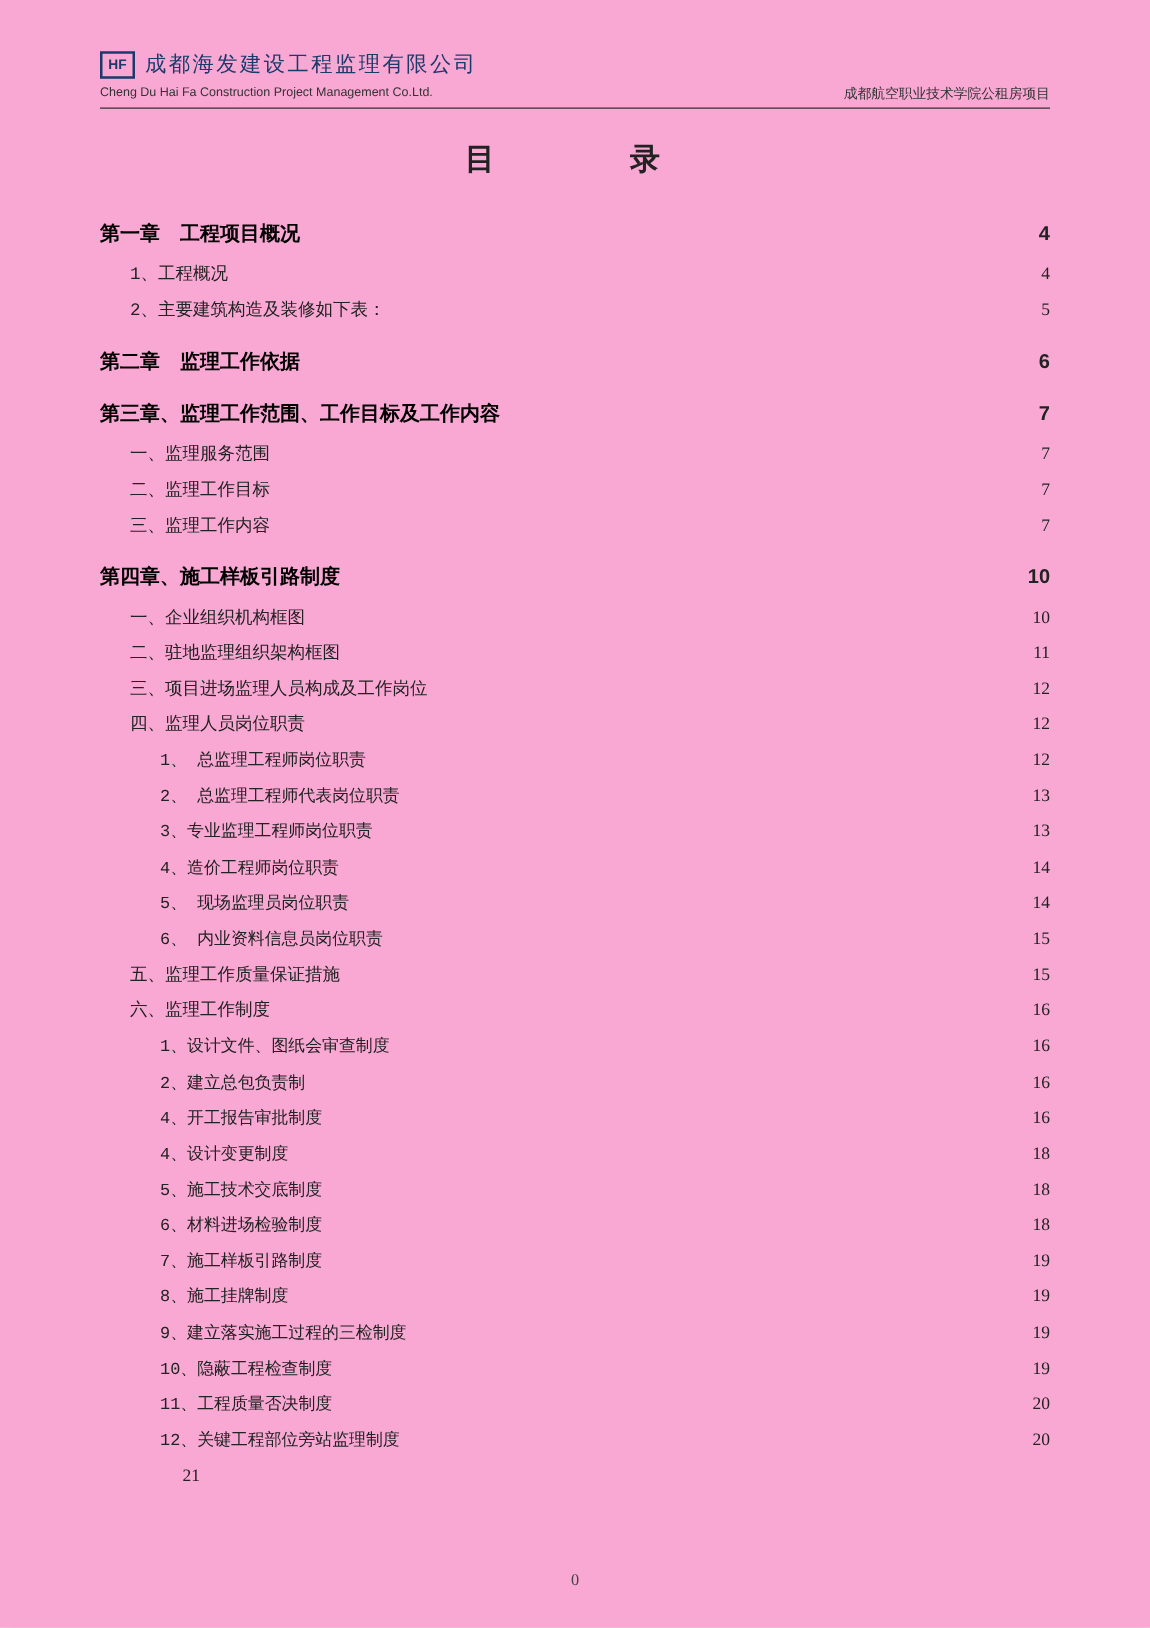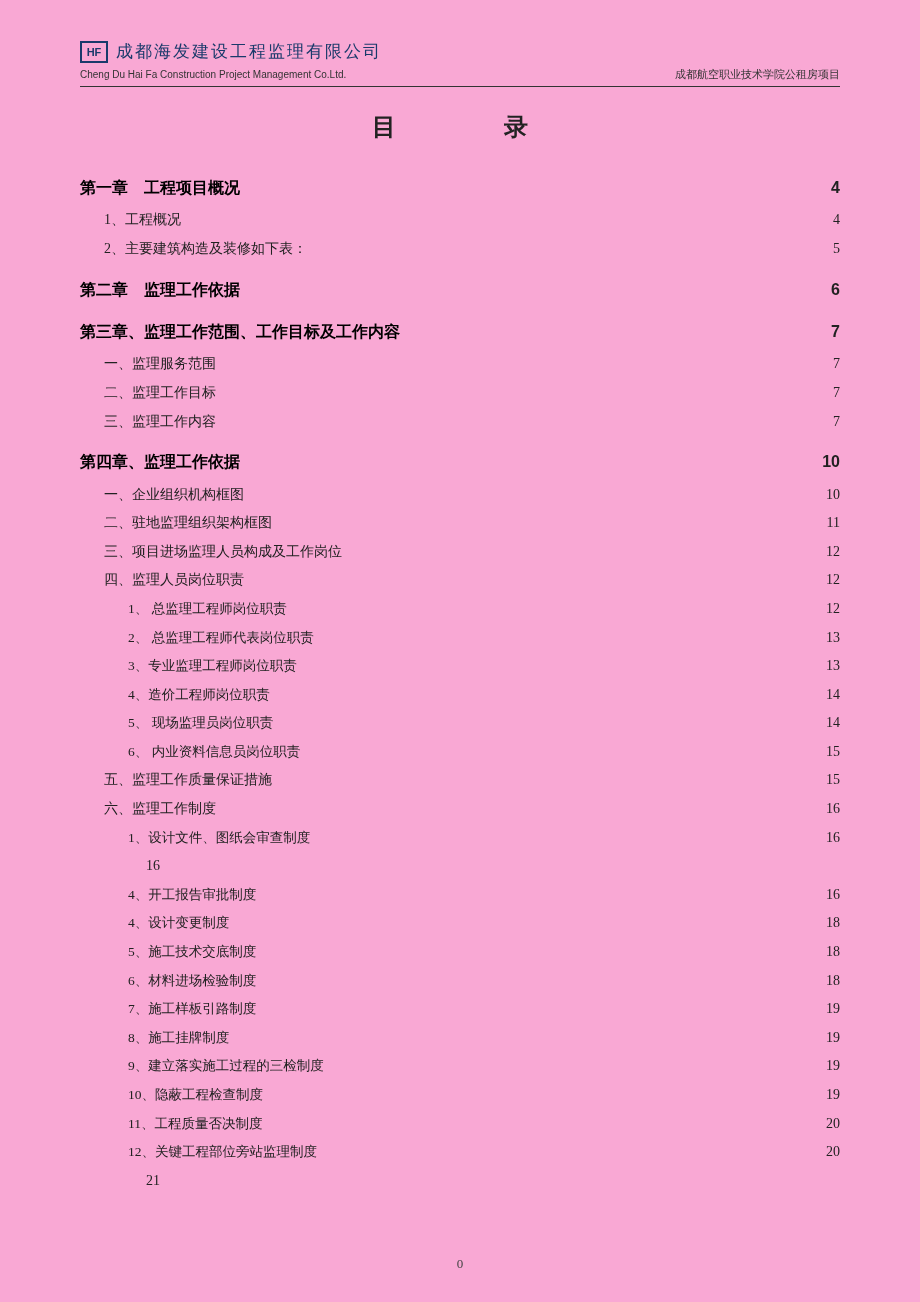--- a/index.html
+++ b/index.html
@@ -126,20 +126,21 @@
 
     .toc-row {
       display: flex;
       justify-content: space-between;
       align-items: baseline;
       line-height: 1.9;
     }
 
     .toc-row-left {
       flex: 1;
+      font-family: Liberation Mono, monospace;
     }
 
     .toc-row-right {
       min-width: 32px;
       text-align: right;
       font-size: 14px;
       color: #222;
     }
 
     .level1 .toc-row-right {
@@ -212,21 +213,21 @@
     <div class="toc-row level2">
       <div class="toc-row-left">二、监理工作目标</div>
       <div class="toc-row-right">7</div>
     </div>
     <div class="toc-row level2">
       <div class="toc-row-left">三、监理工作内容</div>
       <div class="toc-row-right">7</div>
     </div>
 
     <div class="toc-row level1">
-      <div class="toc-row-left bold-label">第四章、监理工作依据</div>
+      <div class="toc-row-left bold-label">第四章、施工样板引路制度</div>
       <div class="toc-row-right">10</div>
     </div>
     <div class="toc-row level2">
       <div class="toc-row-left">一、企业组织机构框图</div>
       <div class="toc-row-right">10</div>
     </div>
     <div class="toc-row level2">
       <div class="toc-row-left">二、驻地监理组织架构框图</div>
       <div class="toc-row-right">11</div>
     </div>
@@ -268,20 +269,21 @@
     </div>
     <div class="toc-row level2">
       <div class="toc-row-left">六、监理工作制度</div>
       <div class="toc-row-right">16</div>
     </div>
     <div class="toc-row level3">
       <div class="toc-row-left">1、设计文件、图纸会审查制度</div>
       <div class="toc-row-right">16</div>
     </div>
     <div class="toc-row level3">
+      <div class="toc-row-left">2、建立总包负责制</div>
       <div class="toc-row-right">16</div>
     </div>
     <div class="toc-row level3">
       <div class="toc-row-left">4、开工报告审批制度</div>
       <div class="toc-row-right">16</div>
     </div>
     <div class="toc-row level3">
       <div class="toc-row-left">4、设计变更制度</div>
       <div class="toc-row-right">18</div>
     </div>

